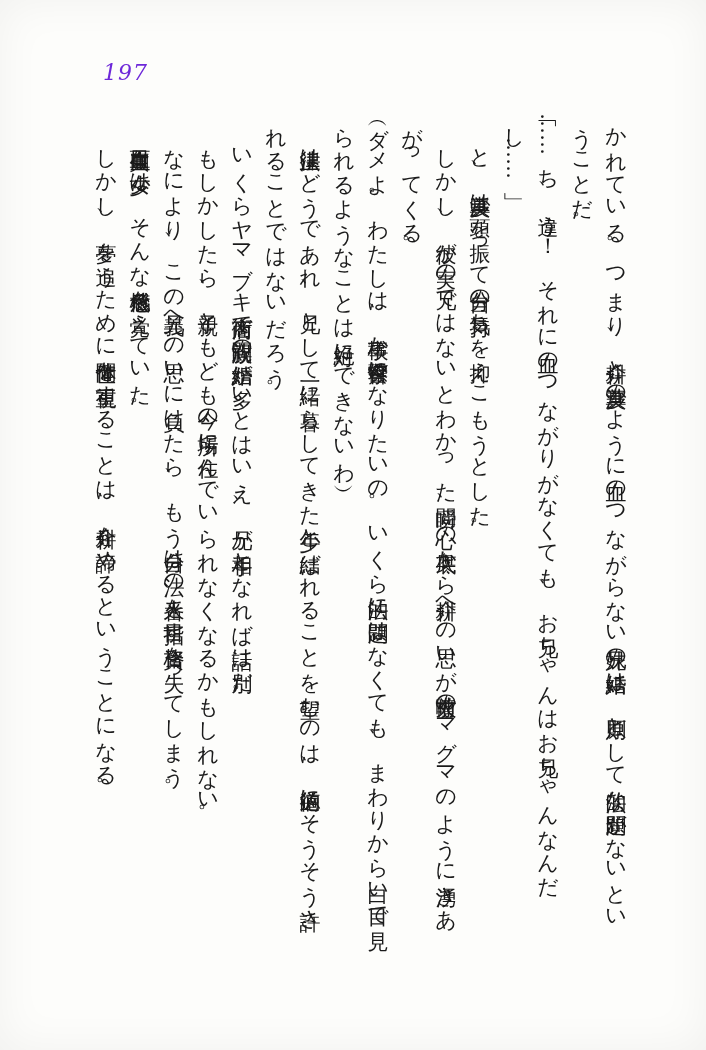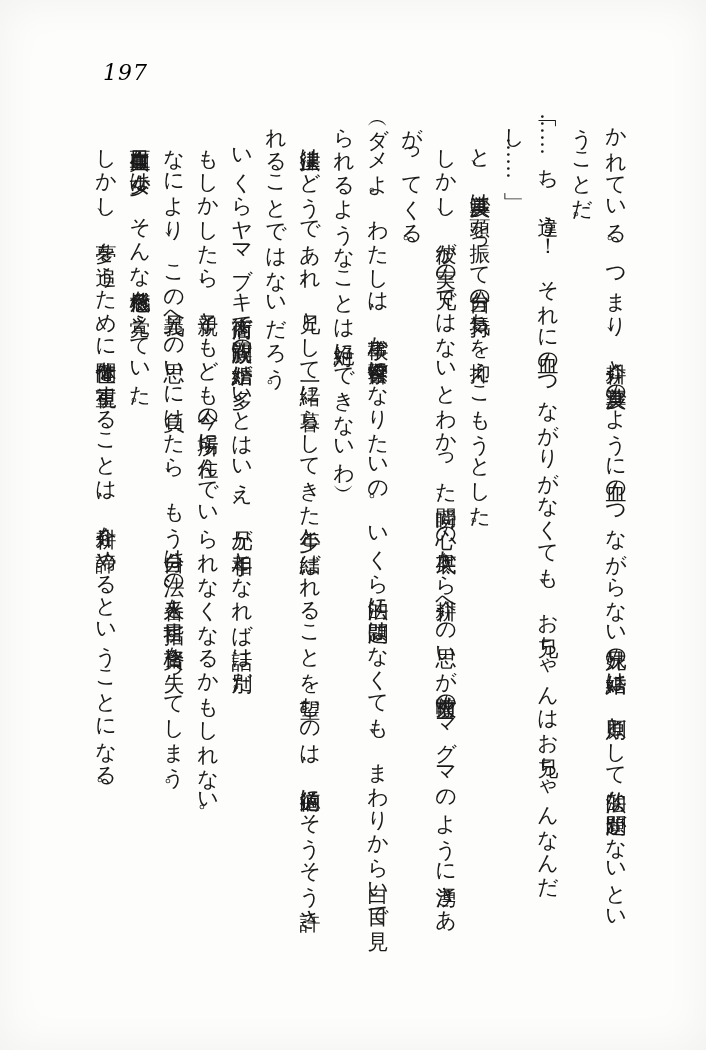--- a/index.html
+++ b/index.html
@@ -21,21 +21,21 @@
     box-shadow: inset 0 0 45px rgba(0,0,0,0.05);
   }
   .page-number {
     position: absolute;
     top: 60px;
     left: 103px;
     font-family: "DejaVu Serif", "Liberation Serif", serif;
     font-style: italic;
     font-size: 22px;
     letter-spacing: 1px;
-    color: #000000;
+    color: #6d28d9;
   }
   .text-block {
     position: absolute;
     top: 113px;
     right: 73px;
     height: 819px;            
     writing-mode: vertical-rl;
     -webkit-writing-mode: vertical-rl;
     text-orientation: mixed;
     font-family: "DejaVu Serif", "Liberation Serif", serif;

